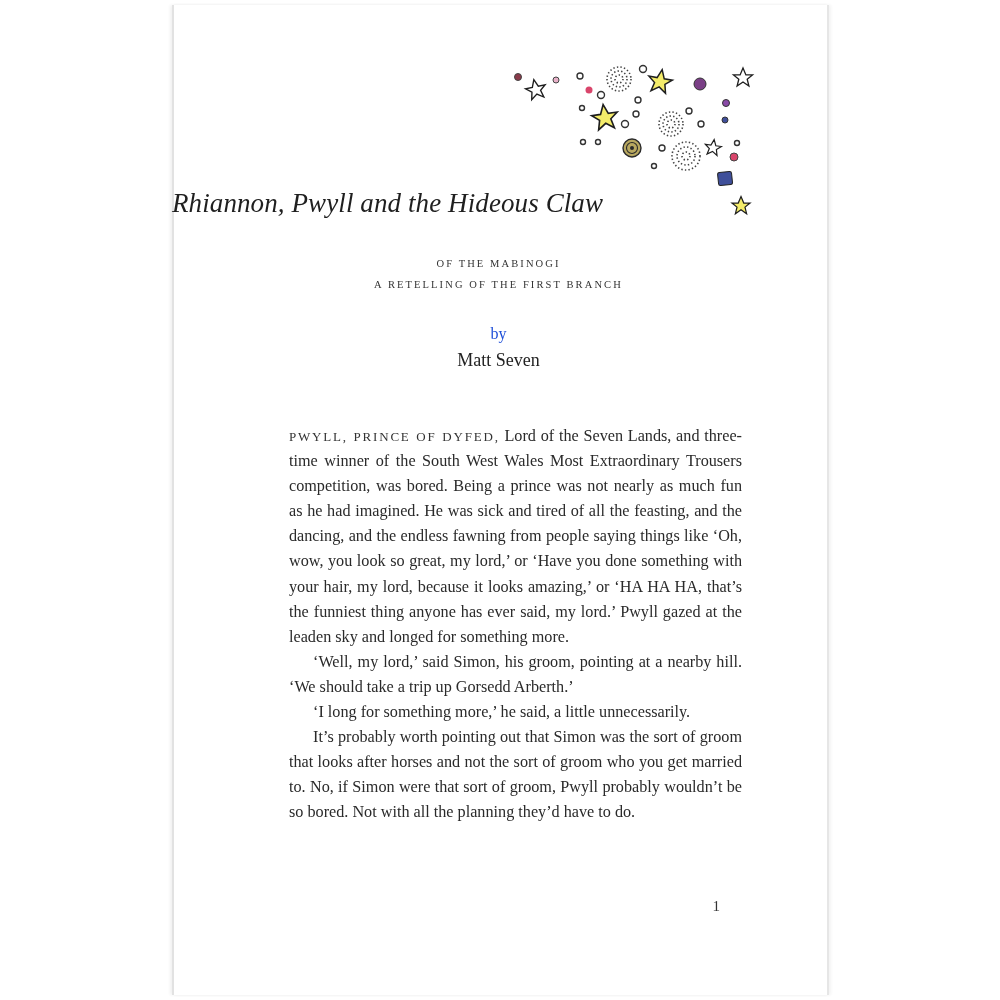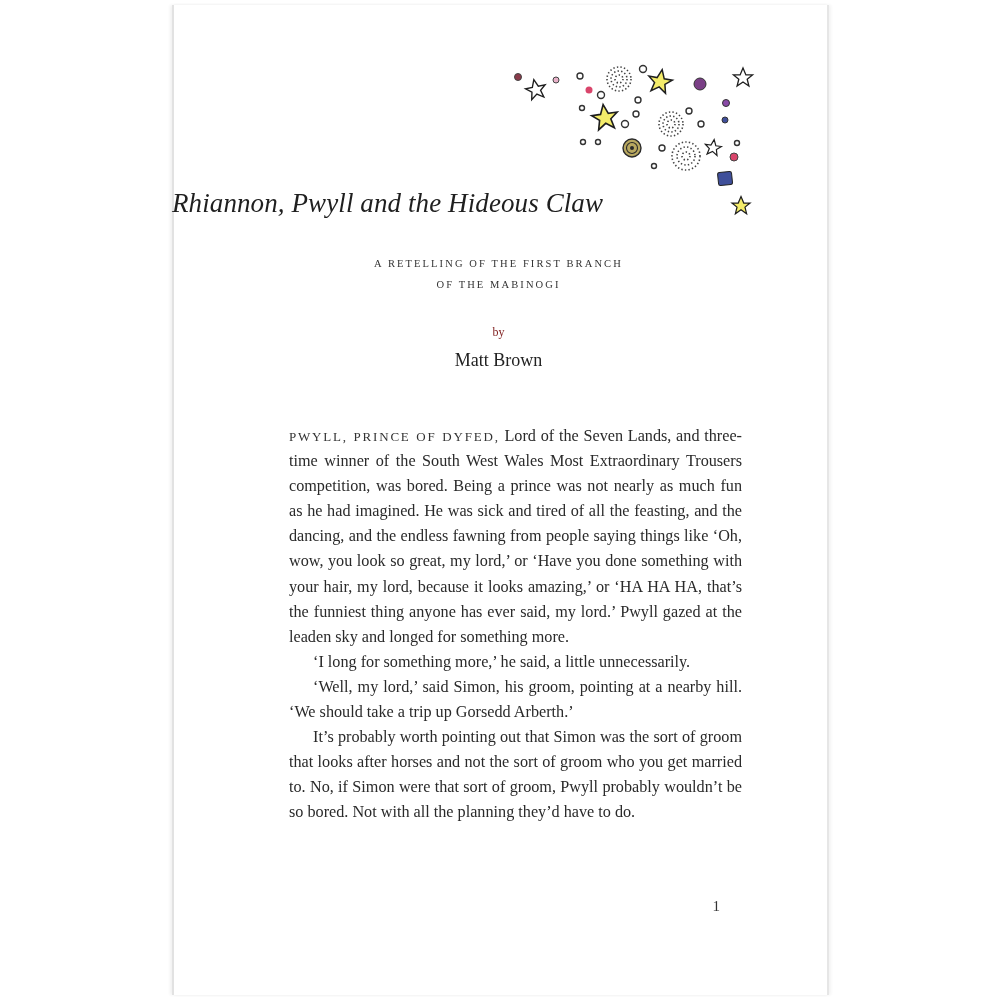--- a/index.html
+++ b/index.html
@@ -17,21 +17,21 @@
     font-family: "Liberation Serif", serif; font-style: italic; font-size: 27px; color: #1f1f1f;
     letter-spacing: 0.1px;
   }
   .subtitle {
     position: absolute; left: 172px; top: 253px; width: 653px; text-align: center;
     font-family: "Liberation Serif", serif; font-size: 10.5px; letter-spacing: 2.1px;
     color: #333; line-height: 21px; text-transform: uppercase;
   }
   .by {
     position: absolute; left: 172px; top: 325px; width: 653px; text-align: center;
-    font-family: "Liberation Serif", serif; font-size: 12px; color: #7f1d1d;
+    font-family: "Liberation Serif", serif; font-size: 16px; color: #1d4ed8;
   }
   .author {
     position: absolute; left: 172px; top: 350px; width: 653px; text-align: center;
     font-family: "Liberation Serif", serif; font-size: 18px; color: #222;
   }
   .body-text {
     position: absolute; left: 289px; top: 424px; width: 453px;
     font-family: "Liberation Serif", serif; font-size: 16.2px; line-height: 25.1px; color: #2a2a2a;
   }
   .body-text p { margin: 0; text-align: justify; text-align-last: left; }
@@ -100,27 +100,27 @@
   <circle cx="632" cy="148" r="9" fill="#b8a860" stroke="#2a2a2a" stroke-width="1.4"></circle>
   <circle cx="632" cy="148" r="5.5" fill="none" stroke="#2a2a2a" stroke-width="1.1"></circle>
   <circle cx="632" cy="148" r="2" fill="#2a2a2a"></circle>
 
   <rect x="718" y="172" width="14" height="13" rx="2" fill="#3f4f9a" stroke="#222" stroke-width="1" transform="rotate(-6 725 178)"></rect>
 </svg>
 
 <div class="title">Rhiannon, Pwyll and the Hideous Claw</div>
 
 <div class="subtitle">
+  <div>of the Mabinogi</div>
   <div>A Retelling of the First Branch</div>
-  <div>of the Mabinogi</div>
 </div>
 
 <div class="by">by</div>
-<div class="author">Matt Brown</div>
+<div class="author">Matt Seven</div>
 
 <div class="body-text">
   <p><span class="smallcaps">Pwyll, Prince of Dyfed,</span><span> Lord of the Seven Lands, and three-time winner of the South West Wales Most Extraordinary Trousers competition, was bored. Being a prince was not nearly as much fun as he had imagined. He was sick and tired of all the feasting, and the dancing, and the endless fawning from people saying things like ‘Oh, wow, you look so great, my lord,’ or ‘Have you done something with your hair, my lord, because it looks amazing,’ or ‘HA HA HA, that’s the funniest thing anyone has ever said, my lord.’ Pwyll gazed at the leaden sky and longed for something more.</span></p>
+  <p class="indent">‘Well, my lord,’ said Simon, his groom, pointing at a nearby hill. ‘We should take a trip up Gorsedd Arberth.’</p>
   <p class="indent">‘I long for something more,’ he said, a little unnecessarily.</p>
-  <p class="indent">‘Well, my lord,’ said Simon, his groom, pointing at a nearby hill. ‘We should take a trip up Gorsedd Arberth.’</p>
   <p class="indent">It’s probably worth pointing out that Simon was the sort of groom that looks after horses and not the sort of groom who you get married to. No, if Simon were that sort of groom, Pwyll probably wouldn’t be so bored. Not with all the planning they’d have to do.</p>
 </div>
 
 <div class="page-number">1</div>
 
 </body></html>

